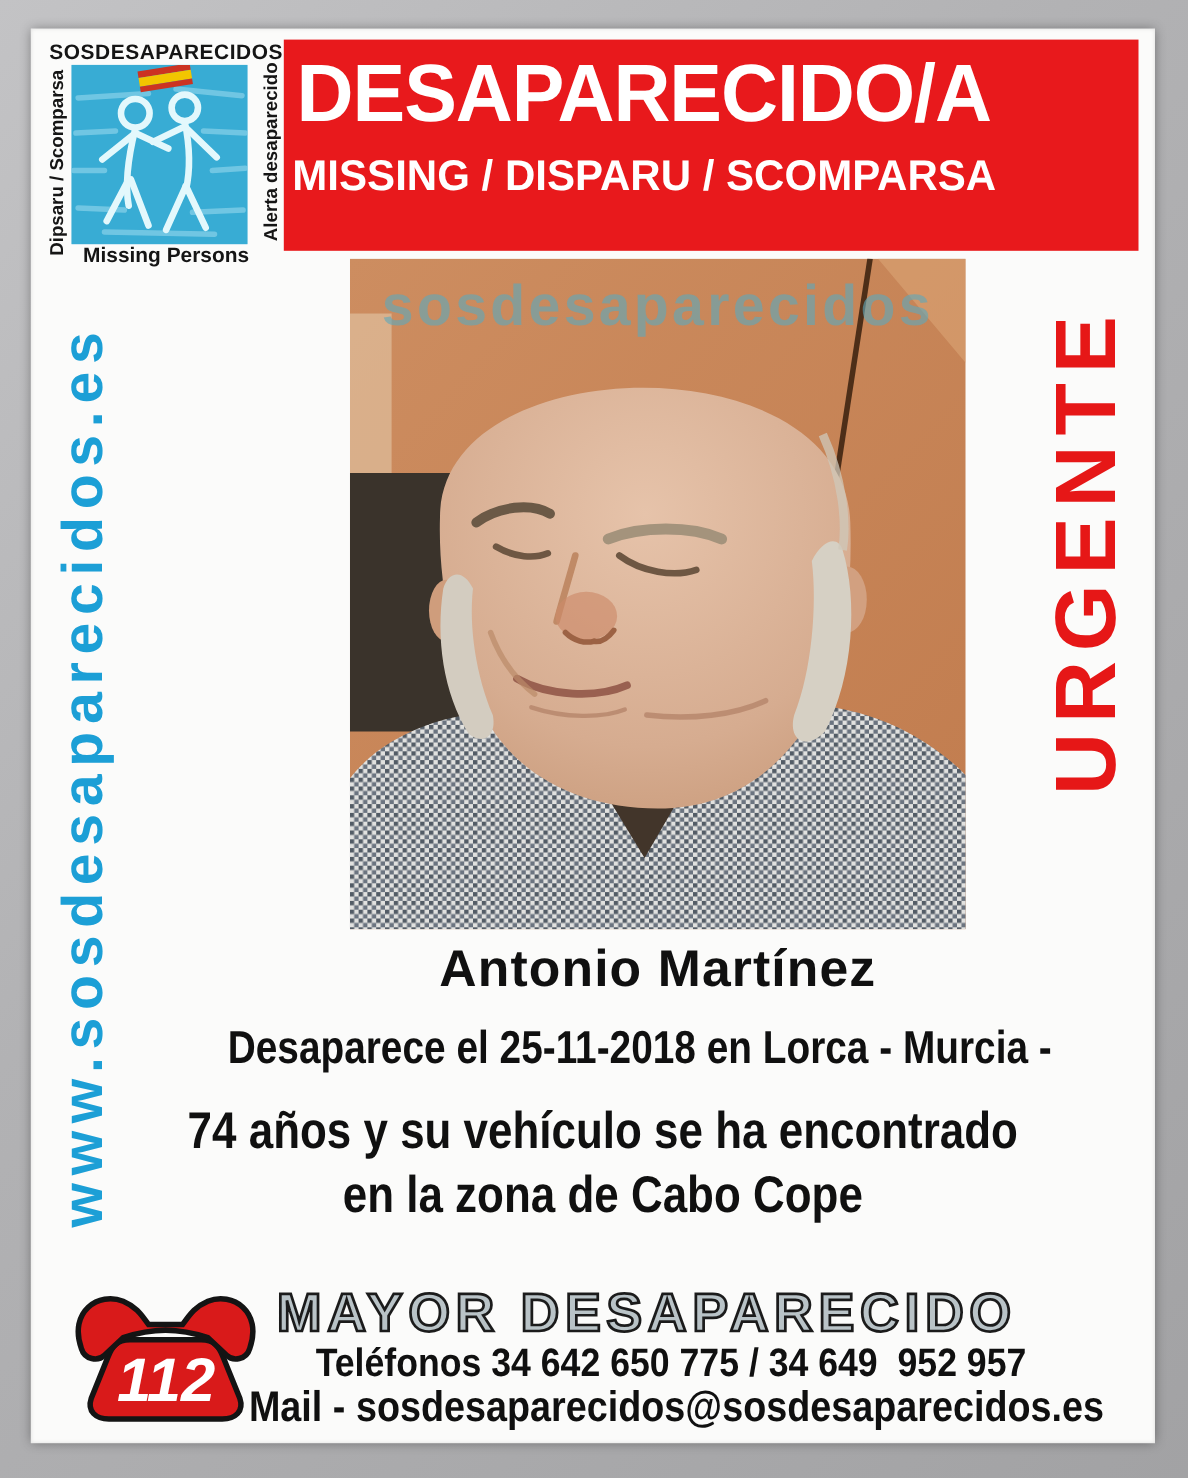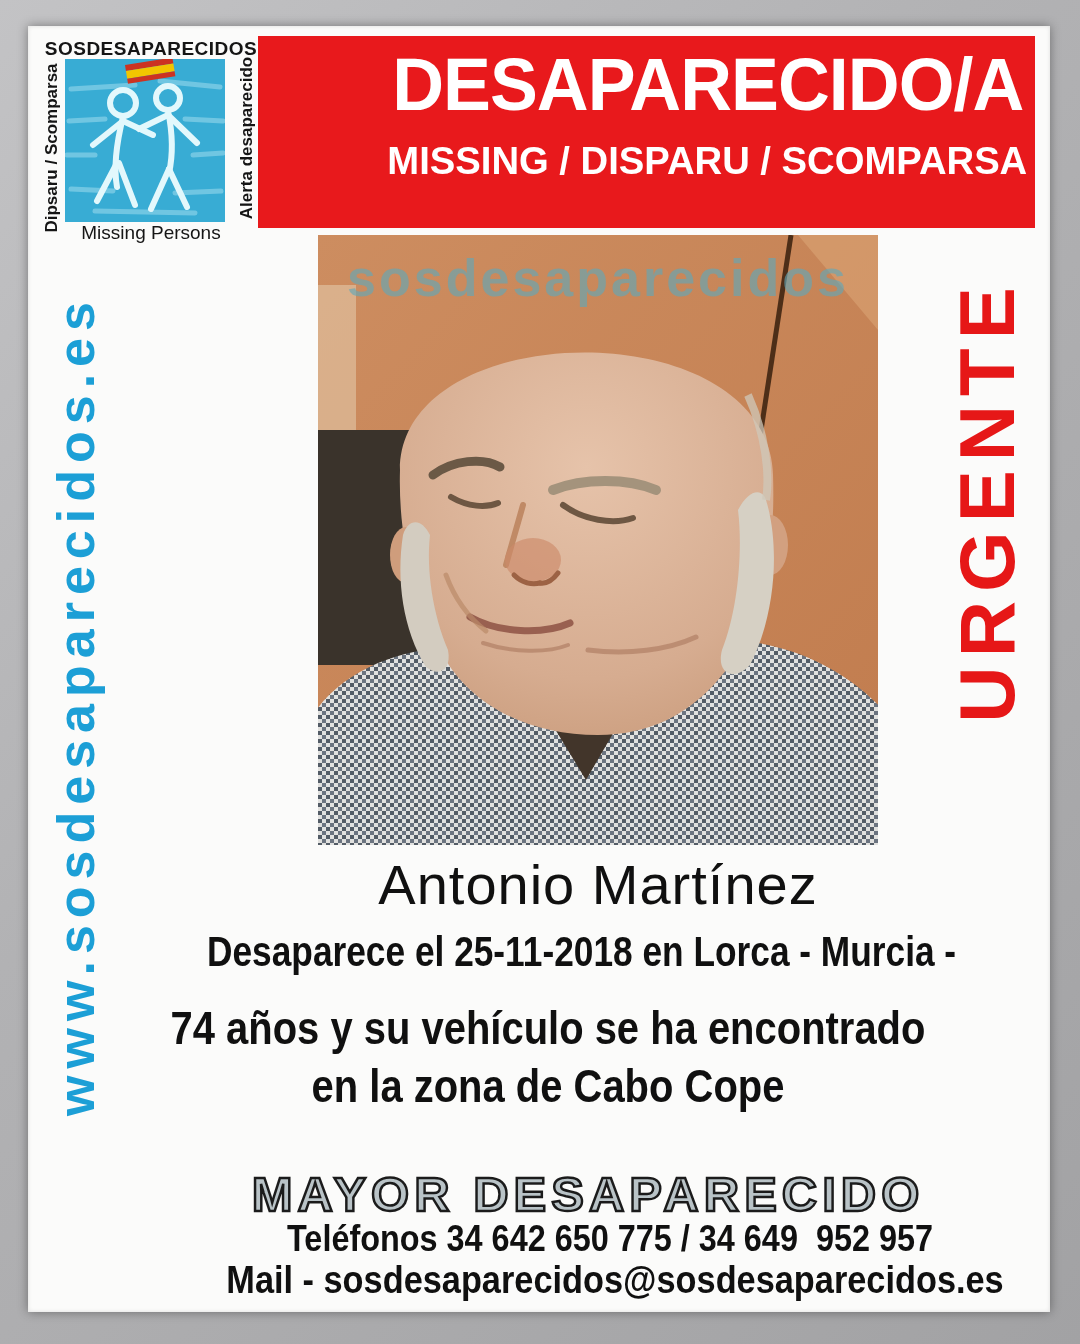--- a/index.html
+++ b/index.html
@@ -28,26 +28,26 @@
     transform:rotate(-90deg);transform-origin:center;
     text-align:center;font-size:17px;font-weight:bold;color:#151515;line-height:22px;white-space:nowrap;
   }
   .logo-right-vertical{
     position:absolute;left:126px;top:101px;width:186px;height:22px;
     transform:rotate(-90deg);transform-origin:center;
     text-align:center;font-size:17px;font-weight:bold;color:#151515;line-height:22px;white-space:nowrap;
   }
   .logo-bottom{
     position:absolute;left:8px;top:196px;width:230px;text-align:center;
-    font-size:19px;font-weight:normal;color:#151515;
+    font-size:19px;font-weight:bold;color:#151515;
   }
   
   .banner{
     position:absolute;left:230px;top:10px;width:777px;height:192px;
-    background:#e8191c;color:#fff;text-align:right;
+    background:#e8191c;color:#fff;text-align:left;
   }
   .banner-title{
     margin-top:6px;font-size:74px;font-weight:bold;letter-spacing:-1px;
     transform:scaleX(.97);transform-origin:center;white-space:nowrap;
   }
   .banner-subtitle{
     margin-top:12px;font-size:39px;font-weight:bold;letter-spacing:0;
     transform:scaleX(.98);transform-origin:center;white-space:nowrap;
   }
   
@@ -68,21 +68,21 @@
     position:absolute;left:290px;top:209px;width:560px;height:610px;overflow:hidden;
   }
   .watermark{
     position:absolute;left:290px;top:222px;width:560px;text-align:center;
     font-size:52px;font-weight:bold;letter-spacing:3px;
     color:rgba(96,168,186,.62);white-space:nowrap;z-index:5;
   }
   
   .name{
     position:absolute;left:170px;top:826px;width:800px;text-align:center;
-    font-size:56px;font-weight:normal;color:#101010;letter-spacing:1px;white-space:nowrap;
+    font-size:47px;font-weight:bold;color:#101010;letter-spacing:1px;white-space:nowrap;
   }
   .line1{
     position:absolute;left:115px;top:902px;width:800px;text-align:center;
     font-size:42px;font-weight:bold;color:#101010;white-space:nowrap;
     transform:scaleX(.84);transform-origin:center;
   }
   .line2{
     position:absolute;left:20px;top:974px;width:1000px;text-align:center;
     font-size:47px;font-weight:bold;color:#101010;white-space:nowrap;
     transform:scaleX(.85);transform-origin:center;
@@ -214,17 +214,24 @@
       </g>
     </svg>
   </div>
   <div class="watermark">sosdesaparecidos</div>
 
   <div class="name">Antonio Martínez</div>
   <div class="line1">Desaparece el 25-11-2018 en Lorca - Murcia -</div>
   <div class="line2">74 años y su vehículo se ha encontrado</div>
   <div class="line3">en la zona de Cabo Cope</div>
 
+  <div class="phone-icon">
+    <svg width="185" height="132" viewBox="0 0 185 132">
+      <path d="M60,52 L125,52 C137,52 141,58 145,68 L160,105 C164,117 156,124 144,124 L41,124 C29,124 21,117 25,105 L40,68 C44,58 48,52 60,52 Z" fill="#d91a1a" stroke="#141414" stroke-width="5"></path>
+      <path d="M16,60 C4,26 32,8 54,17 C68,23 72,32 77,38 L108,38 C113,32 117,23 131,17 C153,8 181,26 169,60 C166,70 154,72 148,66 L131,50 C104,41 81,41 54,50 L37,66 C31,72 19,70 16,60 Z" fill="#d91a1a" stroke="#141414" stroke-width="5"></path>
+      <text x="93" y="108" text-anchor="middle" font-family="Liberation Sans, sans-serif" font-size="56" font-weight="bold" font-style="italic" fill="#ffffff">112</text>
+    </svg>
+  </div>
   <div class="category">MAYOR DESAPARECIDO</div>
   <div class="phones">Teléfonos 34 642 650 775 / 34 649  952 957</div>
   <div class="mail">Mail - sosdesaparecidos@sosdesaparecidos.es</div>
 
 </div>
 
 </body></html>

